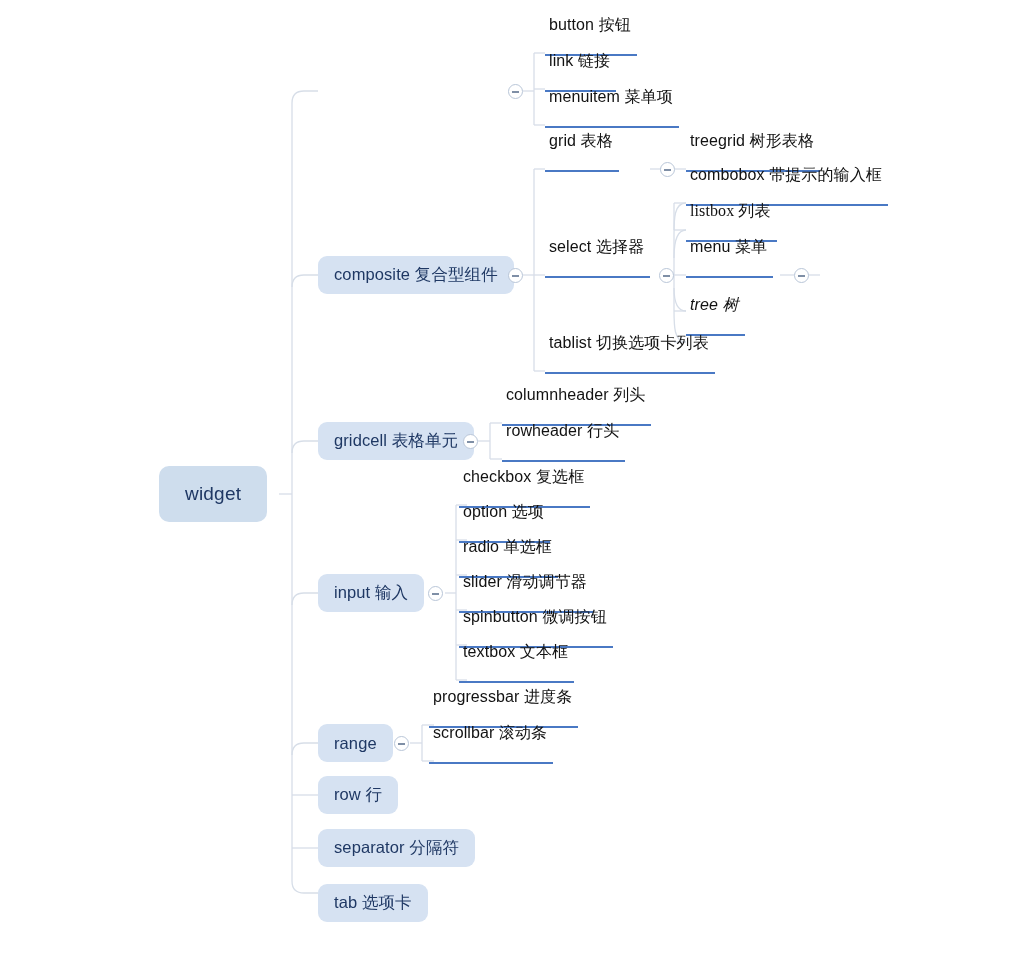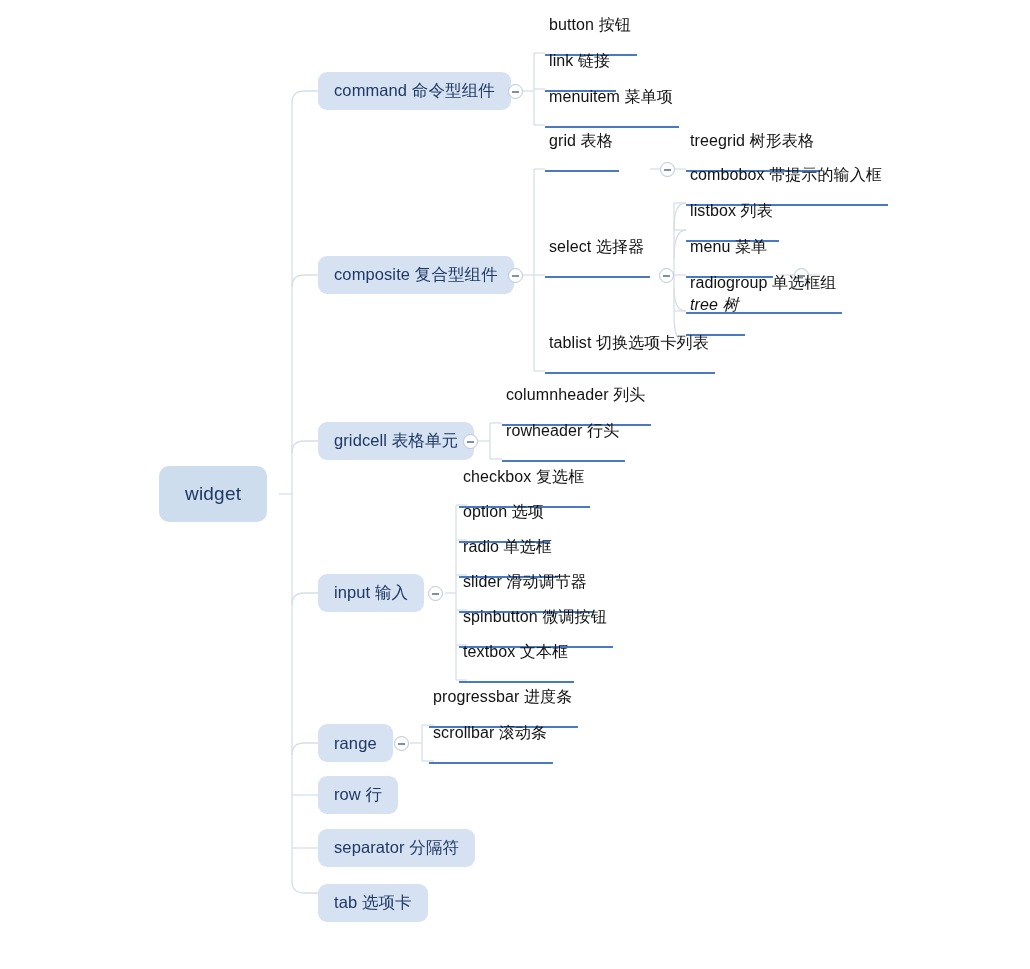--- a/index.html
+++ b/index.html
@@ -174,23 +174,20 @@
       <path d="M422,725 V761"></path>
       <path d="M422,725 H434"></path>
       <path d="M422,761 H434"></path>
     </g>
   </svg>
 
   <div class="node n-root" style="left:159px; top:466px;">
     <span class="txt">widget</span>
   </div>
 
-  <div class="node n-branch" style="left:318px; top:72px;">
-    <span class="txt">command 命令型组件</span>
-  </div>
   <div class="toggle" style="left:508px; top:84px;"></div>
 
   <div class="node n-leaf" style="left:545px; top:24px;">
     <span class="txt">button 按钮</span>
   </div>
   <div class="node n-leaf" style="left:545px; top:60px;">
     <span class="txt">link 链接</span>
   </div>
   <div class="node n-leaf" style="left:545px; top:96px;">
     <span class="txt">menuitem 菜单项</span>
@@ -210,32 +207,29 @@
   </div>
 
   <div class="node n-leaf" style="left:545px; top:246px;">
     <span class="txt">select 选择器</span>
   </div>
   <div class="toggle" style="left:659px; top:268px;"></div>
 
   <div class="node n-leaf" style="left:686px; top:174px;">
     <span class="txt">combobox 带提示的输入框</span>
   </div>
-  <div class="node n-leaf" style="left:686px; top:210px;">
+  <div class="node n-leaf" style="left:686px; top:210px;font-family:Liberation Serif, serif;">
     <span class="txt">listbox 列表</span>
   </div>
 
   <div class="node n-leaf" style="left:686px; top:246px;">
     <span class="txt">menu 菜单</span>
   </div>
   <div class="toggle" style="left:794px; top:268px;"></div>
 
-  <div class="node n-leaf" style="left:686px; top:282px;">
-    <span class="txt">radiogroup 单选框组</span>
-  </div>
   <div class="node n-leaf" style="left:686px; top:304px;font-style:italic;">
     <span class="txt">tree 树</span>
   </div>
 
   <div class="node n-leaf" style="left:545px; top:342px;">
     <span class="txt">tablist 切换选项卡列表</span>
   </div>
 
   <div class="node n-branch" style="left:318px; top:422px;">
     <span class="txt">gridcell 表格单元</span>

